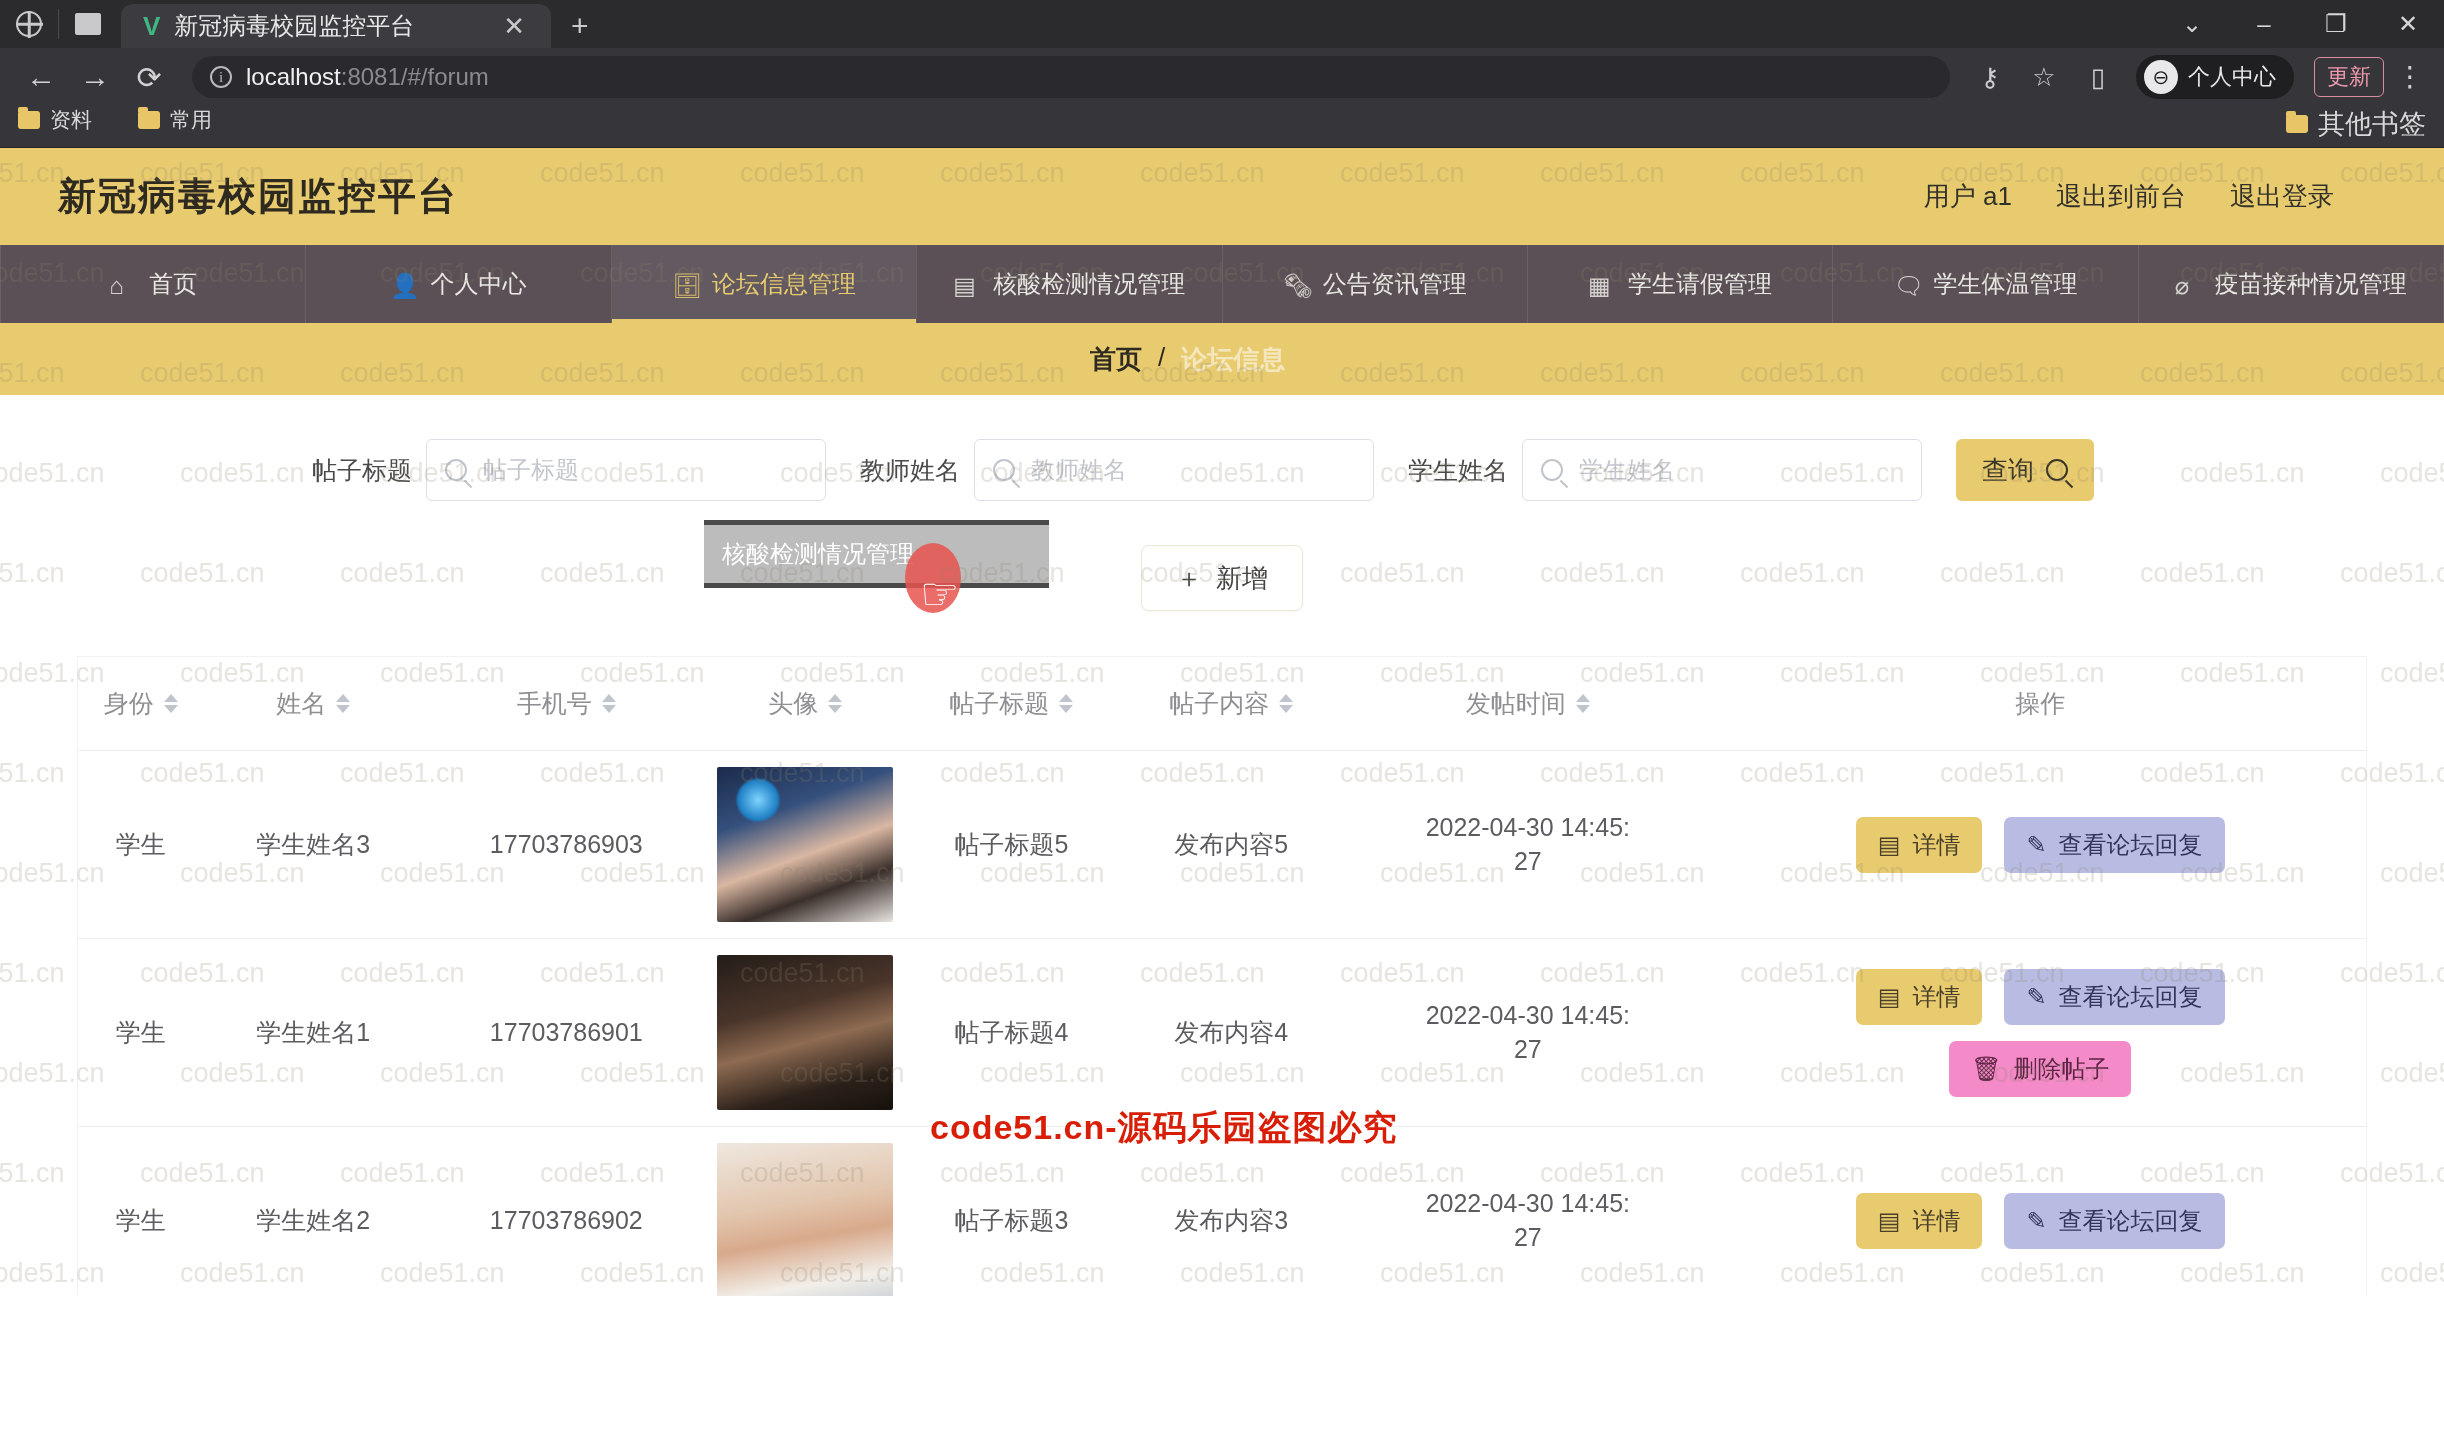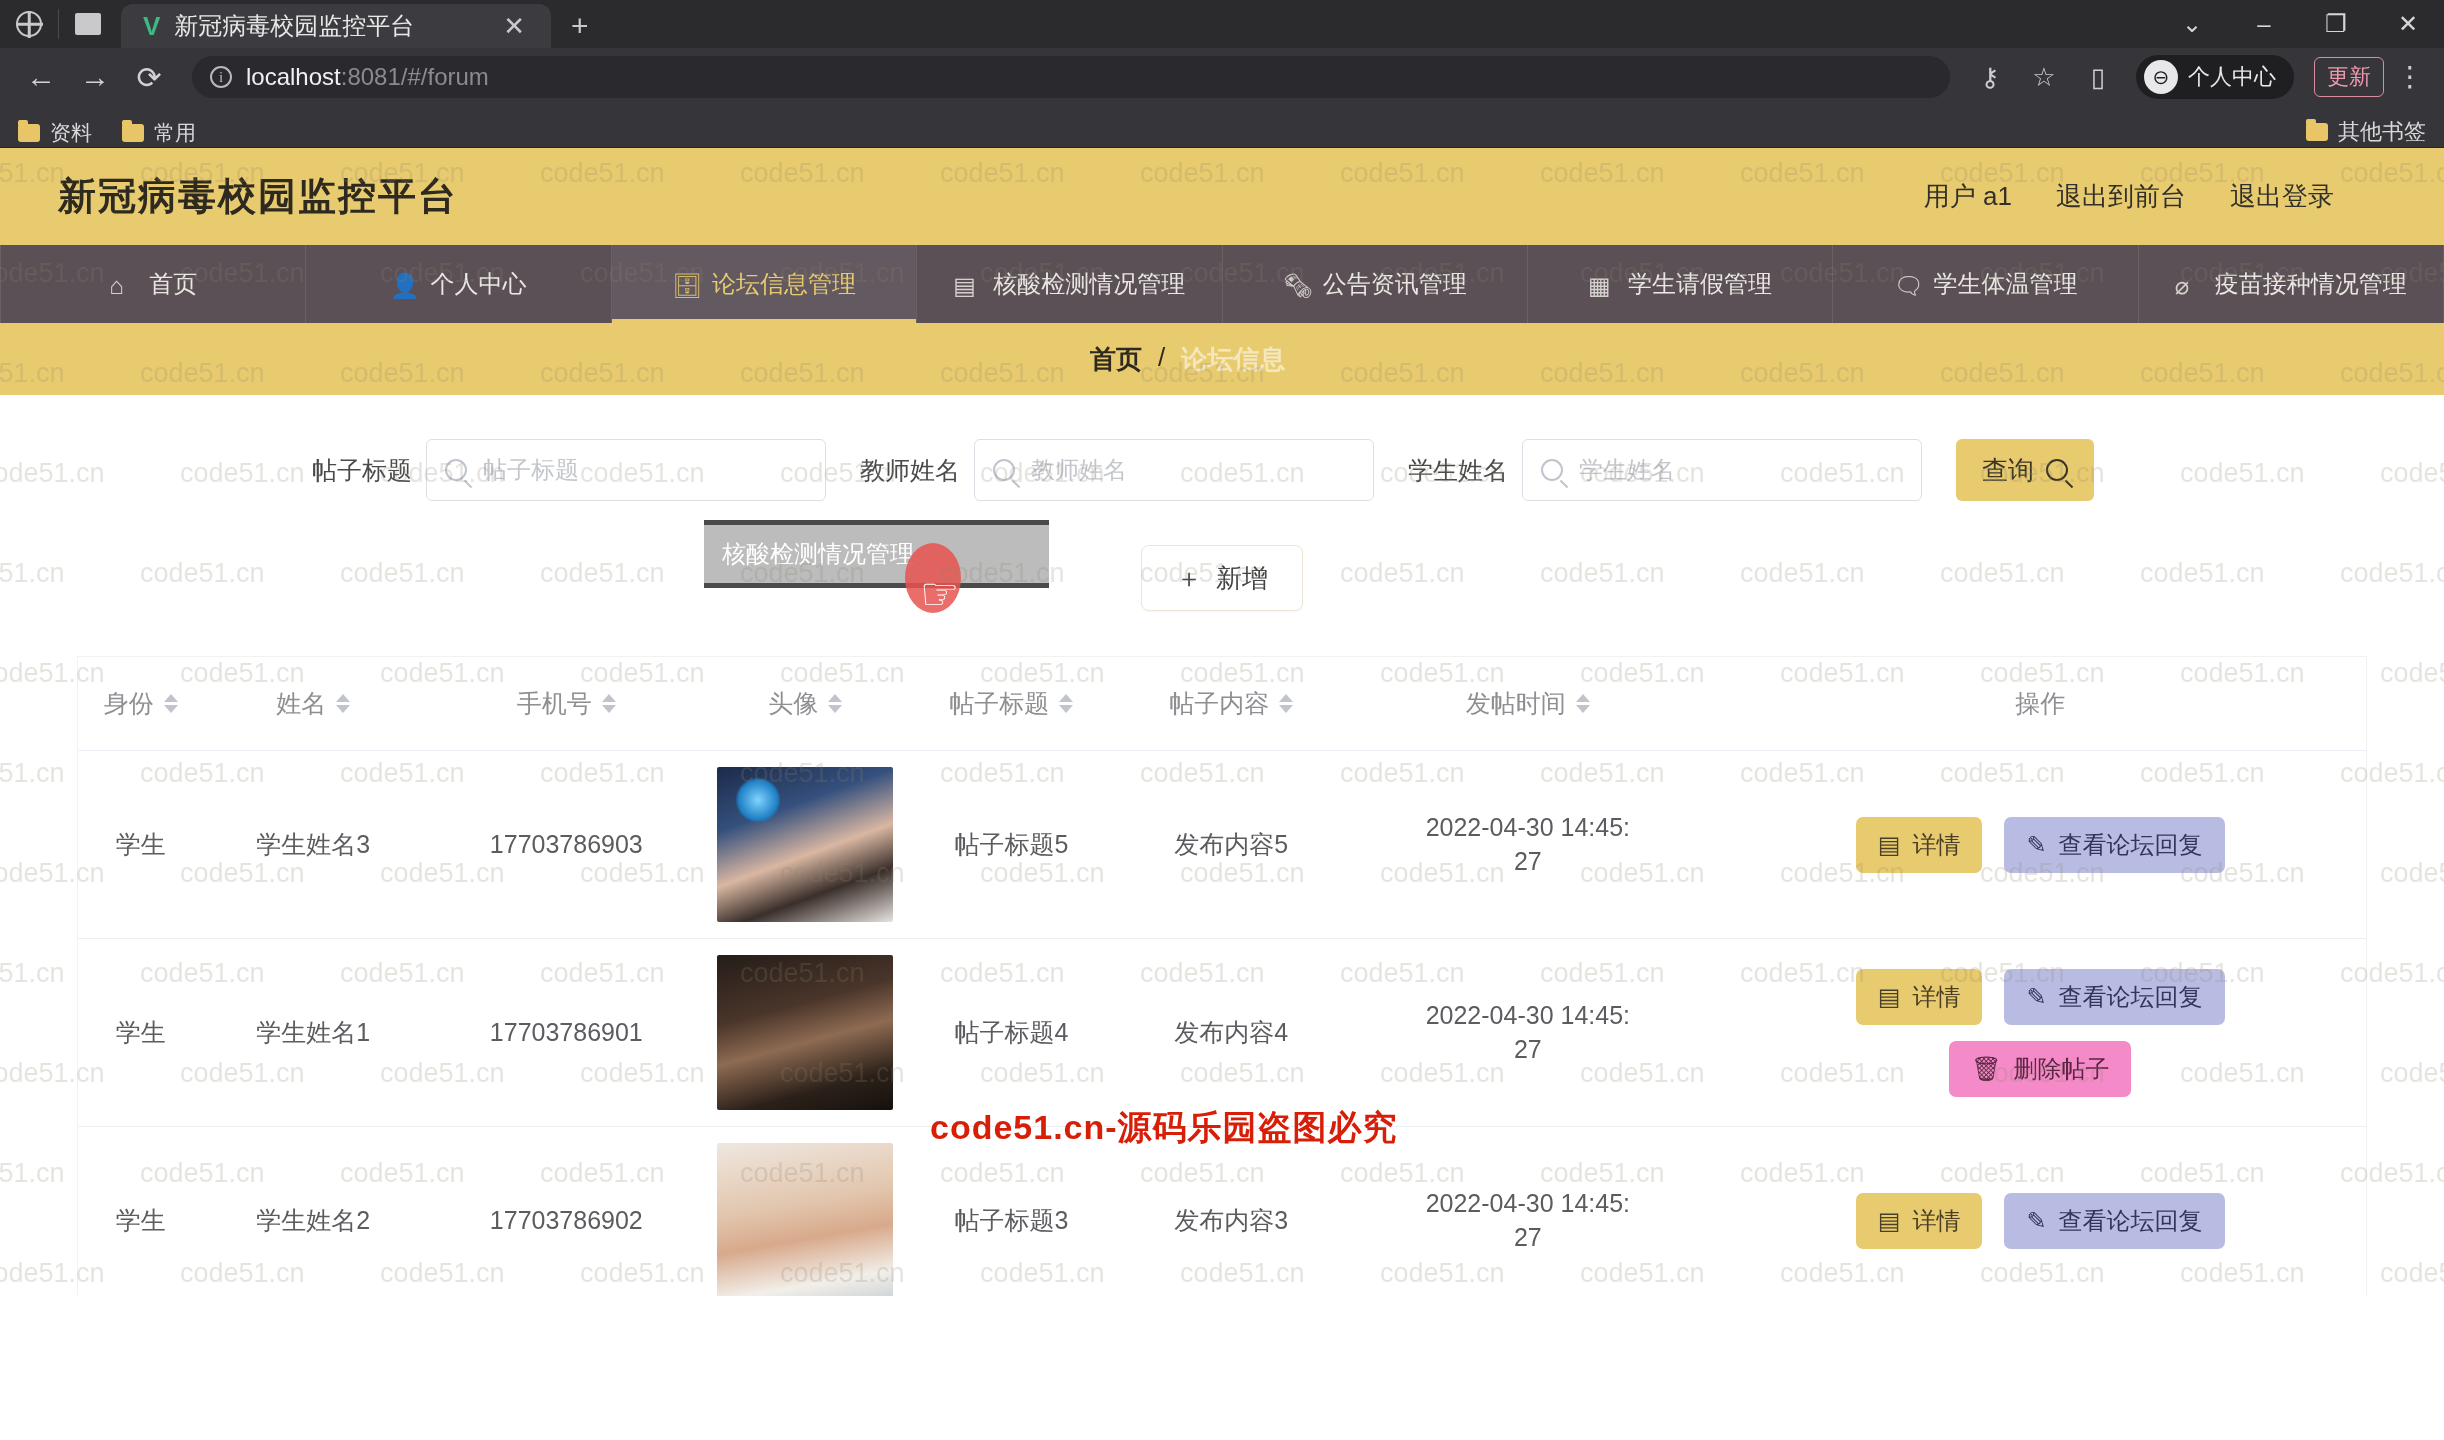--- a/index.html
+++ b/index.html
@@ -54,27 +54,27 @@
     display:flex;align-items:center;gap:10px;background:#1f1f22;border-radius:22px;
     padding:5px 18px 5px 8px;margin-left:8px;
   }
   .incog-av { width:34px;height:34px;border-radius:50%;background:#e8e8ea;color:#1f1f22;font-size:20px;
               display:flex;align-items:center;justify-content:center; }
   .incog-txt { color:#e8e8ea;font-size:22px; }
   .update-btn { border:1px solid #d98ca0;border-radius:6px;color:#ef9aaf;font-size:22px;padding:4px 12px;margin-left:14px; }
   .kebab { color:#cfcfd2;font-size:28px;width:40px;text-align:center;letter-spacing:0;line-height:0.6; }
 
   .bookmarks {
-    height: 42px; background: #35353a; display:flex; align-items:flex-end; padding: 0 18px; gap: 30px;
+    height: 42px; background: #35353a; display:flex; align-items:flex-start; padding: 0 18px; gap: 46px;
     border-bottom: 1px solid #262629;
   }
   .bm { display:flex;align-items:center;gap:10px;color:#d8d8da;font-size:21px; }
   .folder-ic { width:22px;height:18px;background:#e8c667;border-radius:2px 3px 3px 3px;position:relative; }
   .folder-ic:before{content:"";position:absolute;top:-4px;left:0;width:10px;height:5px;background:#e8c667;border-radius:2px 2px 0 0;}
-  .bm-right { margin-left:auto;display:flex;align-items:center;gap:10px;color:#d8d8da;font-size:22px; }
+  .bm-right { margin-left:auto;display:flex;align-items:center;gap:10px;color:#d8d8da;font-size:27px; }
 
   
   .page { position:relative; height: 1148px; background:#fff; overflow:hidden; }
 
   .watermark {
     position:absolute; inset:0; pointer-events:none; z-index: 40;
     background-image:
       repeating-linear-gradient(0deg, transparent 0 100px, transparent 100px 100px);
   }
   .wm { position:absolute; color: rgba(140,130,110,.22); font-size: 27px; font-family:"Liberation Sans",sans-serif; white-space:nowrap;}

